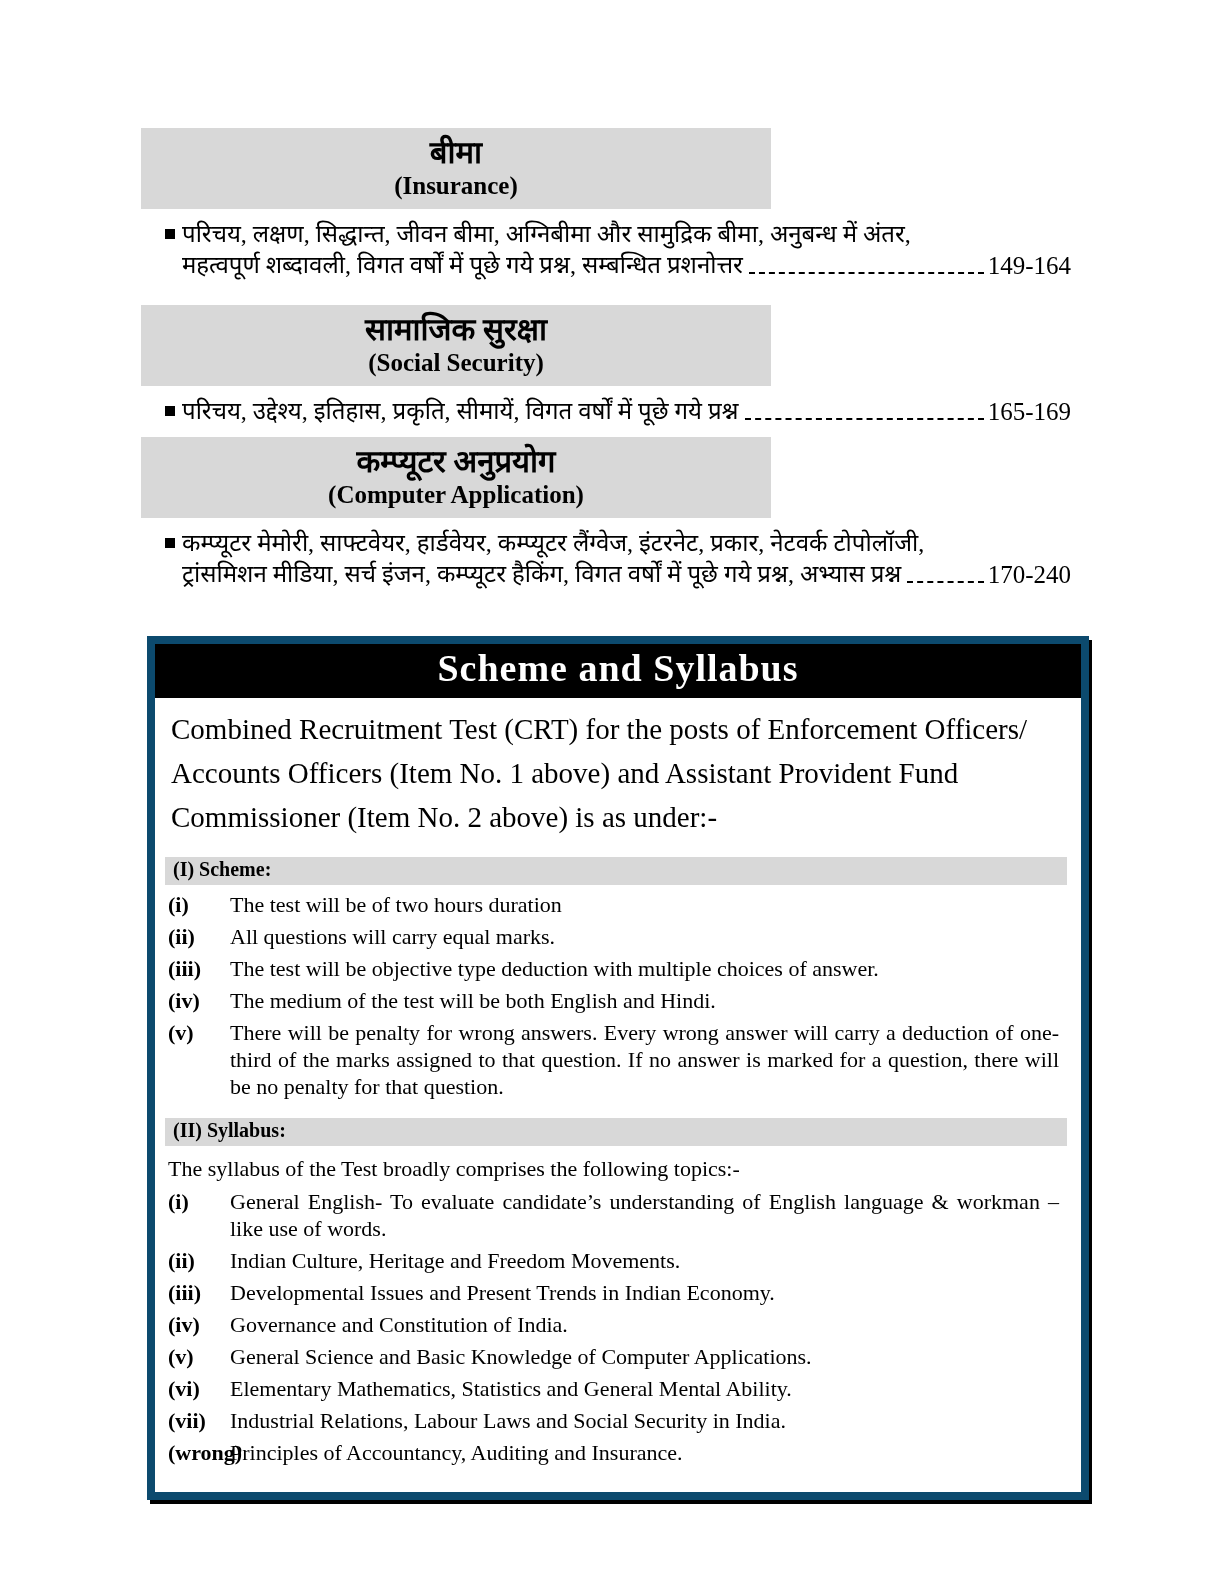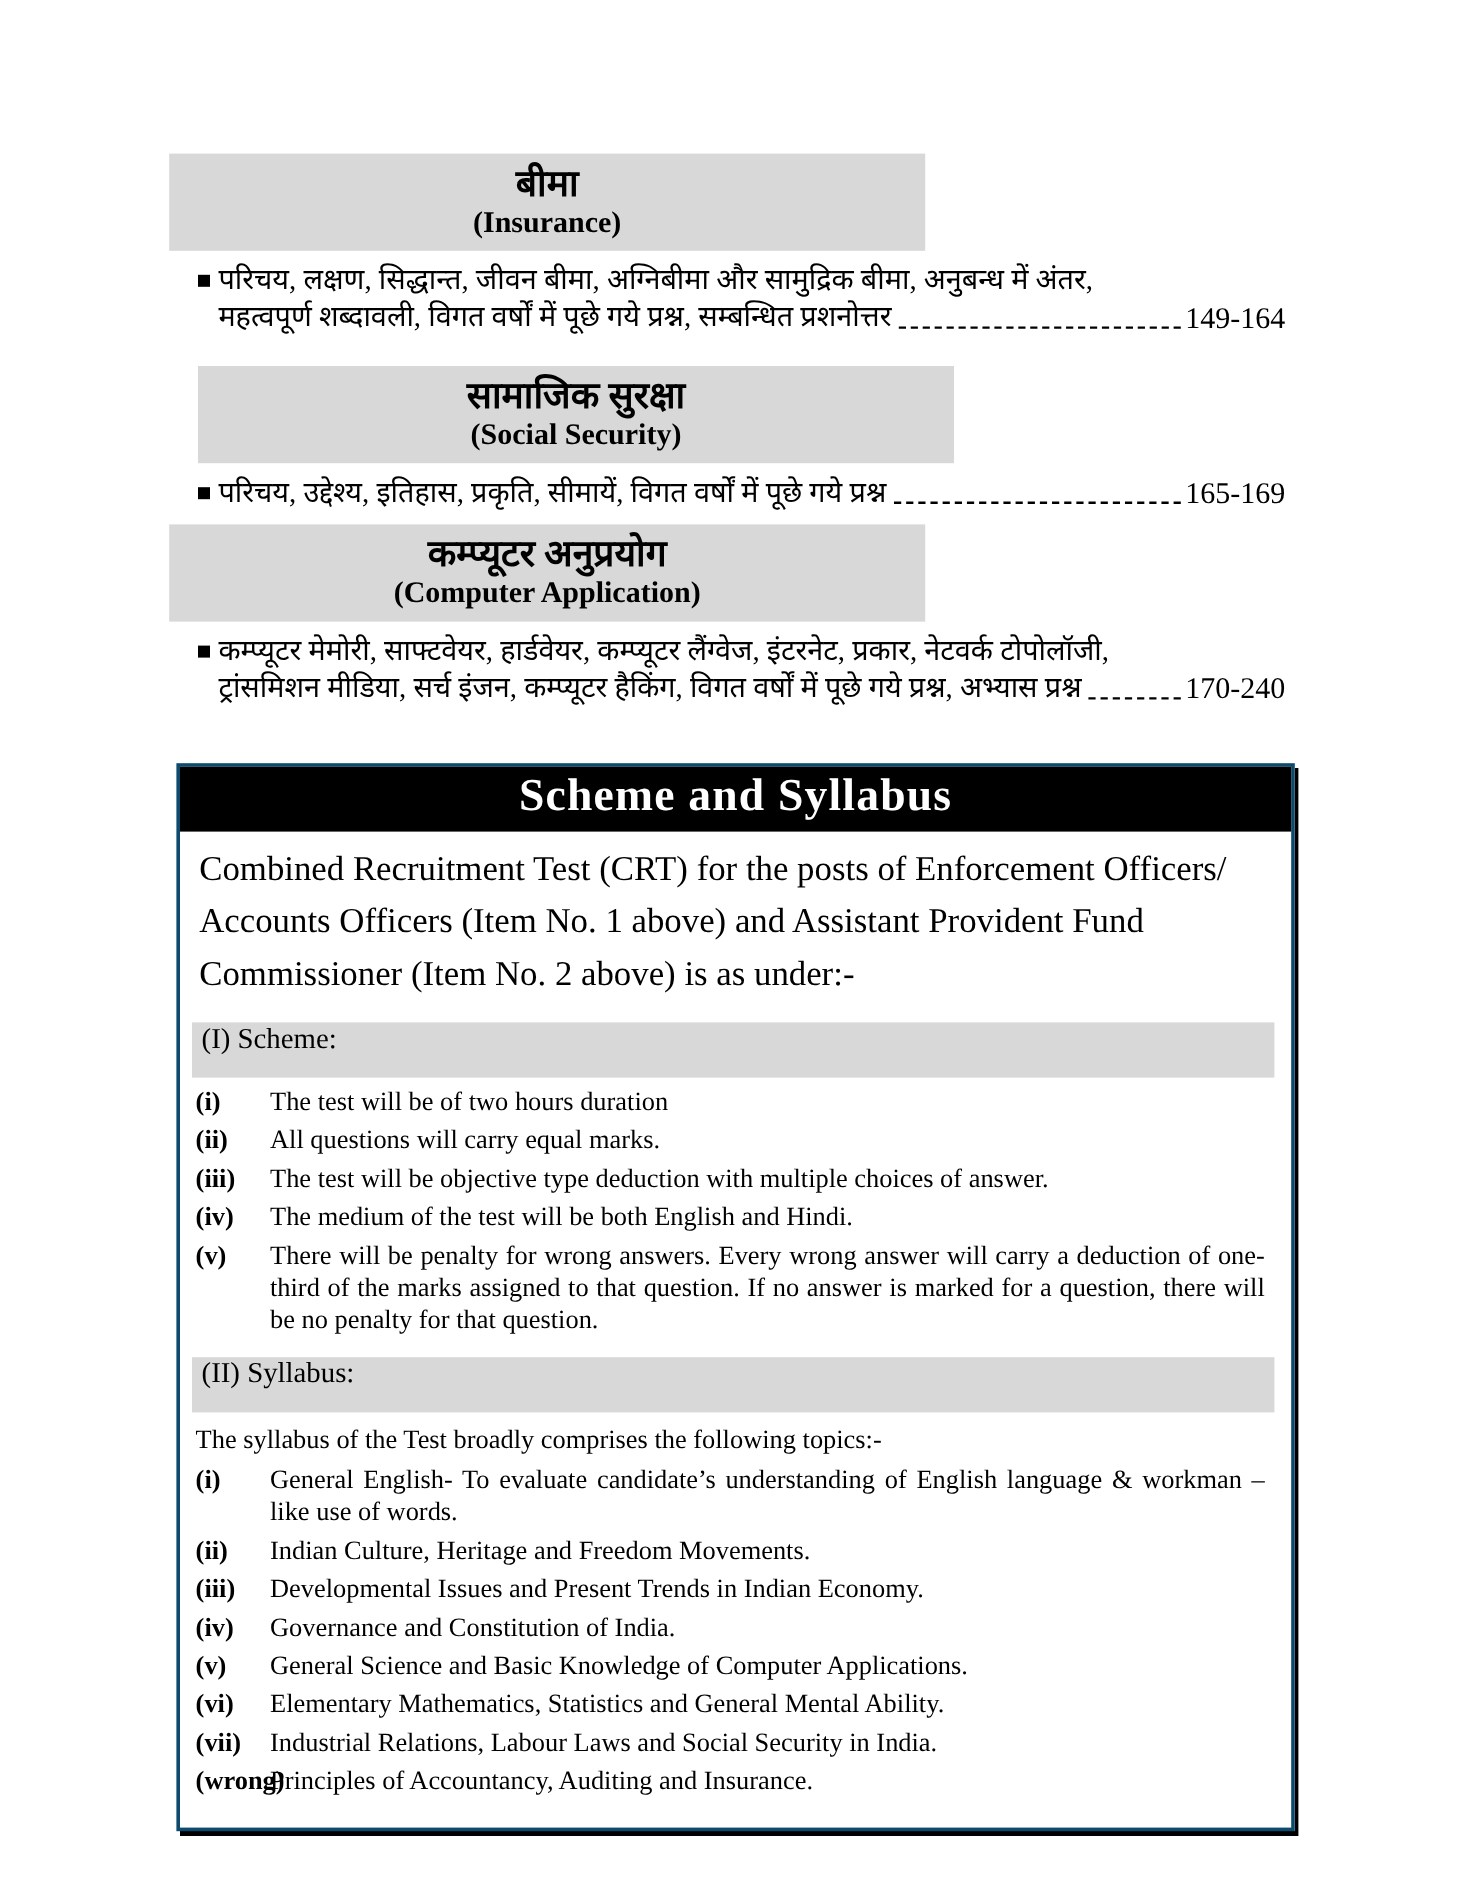--- a/index.html
+++ b/index.html
@@ -19,21 +19,21 @@
     padding:6px 0 9px 0;
   }
   .header-box .hi {
     font-size:31px; font-weight:bold; line-height:37px;
     font-family:"Liberation Serif", "DejaVu Sans", serif;
   }
   .header-box .en {
     font-size:25px; font-weight:bold; line-height:29px;
   }
   .box1 { margin-top:128px; }
-  .box2 { margin-top:24px;margin-left:24px; }
+  .box2 { margin-top:24px; }
   .box3 { margin-top:10px; }
   
   .entry {
     position:relative; margin-top:10px; padding-left:41px; padding-right:12px;
     font-size:24px; line-height:31px;
     font-family:"Liberation Serif", "DejaVu Sans", serif;
   }
   .bullet-square {
     position:absolute; left:24px; top:10px;
     width:10px; height:10px; background:#000;
@@ -42,38 +42,38 @@
   .entry-last .t { white-space:nowrap; }
   .leader {
     flex:1 1 auto; min-width:30px;
     border-bottom:2px dashed #000;
     margin:0 4px 7px 6px;
   }
   .pages { font-size:25px; white-space:nowrap; font-family:"Liberation Serif", serif; }
   
   .main-box {
     margin:46px 0 0 6px; width:926px;
-    border:3px solid #0c4a6e;
+    border:8px solid #0c4a6e;
     box-shadow:3px 4px 0 0 #000;
     padding-bottom:26px;
   }
   .banner {
     background:#000000; color:#ffffff;
     text-align:center; font-size:38px; font-weight:bold;
     padding:2px 0 8px 0; letter-spacing:1px;
   }
   .intro {
     font-weight:normal; font-size:29px; line-height:44px;
     padding:9px 18px 0 16px; text-align:left;
   }
   .bar-heading {
     background:#d8d8d8;
     margin:18px 14px 0 10px;
-    padding:1px 8px 18px 8px;
-    font-size:24px; font-weight:normal;
+    padding:1px 8px 4px 8px;
+    font-size:20px; font-weight:bold;
   }
   .list { margin-top:6px; }
   .item {
     display:flex; margin-top:5px;
     padding:0 22px 0 13px;
     font-size:22px; line-height:27px;
   }
   .item .label { flex:0 0 62px; width:62px; font-weight:bold; }
   .item .text { flex:1 1 auto; text-align:justify; }
   .syllabus-intro {

